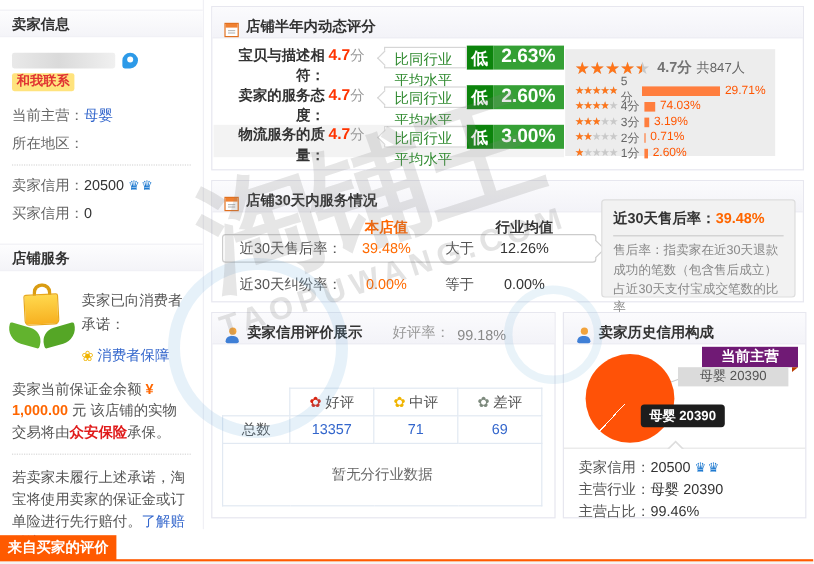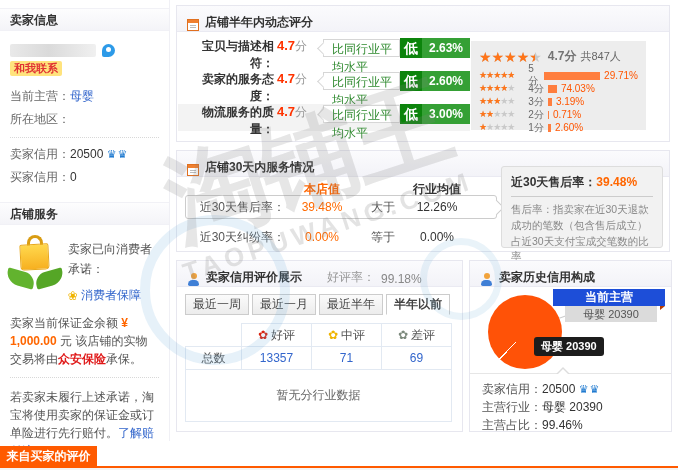--- a/index.html
+++ b/index.html
@@ -52,33 +52,33 @@
   #panel-dsr { left:176px; top:5px; width:494px; height:137px; }
   .dsr-row { position:absolute; left:1px; width:292px; height:27px; display:flex; align-items:flex-start; padding-left:12px; }
   .dsr-row.hl { background:#f3f3f3; }
   .dsr-label { display:inline-block; width:104px; text-align:right; font-weight:bold; color:#333; }
   .dsr-score { color:#ff3300; font-weight:bold; font-size:13px; margin-left:3px; }
   .dsr-unit { color:#999; }
   .cmp { display:inline-flex; align-items:center; height:20px; margin-left:16px; }
   .cmp .txt { border:1px solid #d6d6d6; background:#fff; color:#2f8a2f; height:18px; line-height:18px; padding:0 6px 0 8px; position:relative; }
   .cmp .txt::before { content:''; position:absolute; left:-5px; top:4px; width:8px; height:8px; background:#fff; border-left:1px solid #d6d6d6; border-bottom:1px solid #d6d6d6; transform:rotate(45deg); }
   .cmp .low { background:#0c840c; color:#fff; font-weight:bold; font-size:14px; height:20px; line-height:20px; padding:0 4px; }
-  .cmp .pct { background:#35a035; color:#fff; font-weight:bold; font-size:12px; height:20px; line-height:20px; padding:0 7px; }
+  .cmp .pct { background:#35a035; color:#fff; font-weight:bold; font-size:16px; height:20px; line-height:20px; padding:0 7px; }
   .star-box { position:absolute; left:294px; top:35px; width:175px; height:89px; background:#ededed; padding:7px 8px 0 8px; }
   .stars { position:relative; display:inline-block; color:#c9c9c9; line-height:1; white-space:nowrap; }
   .stars .on { position:absolute; left:0; top:0; white-space:nowrap; overflow:hidden; color:#ff7519; }
   .p100{width:100%} .p90{width:90%} .p80{width:80%} .p60{width:60%} .p40{width:40%} .p20{width:20%}
   .big-line { display:flex; align-items:center; }
   .big-line .stars { font-size:14px; }
   .big-score { color:#737373; font-weight:bold; margin:0 4px 0 6px; }
   .big-count { color:#666; font-size:11px; }
   .dist { margin-top:4px; }
   .drow { display:flex; align-items:center; height:13px; }
   .drow .stars { font-size:9px; letter-spacing:-1px; }
-  .drow .lb { color:#666; font-size:10px; margin:0 4px 0 14px; }
+  .drow .lb { color:#666; font-size:10px; margin:0 4px 0 3px; }
   .drow .bar { height:8px; background:#ff7e3e; margin-right:4px; }
   .b0{width:74px} .b1{width:9px} .b2{width:4px} .b3{width:1px} .b4{width:3px}
   .drow .pv { color:#ff5500; font-size:10px; }
 
   #panel-s30 { left:176px; top:150px; width:494px; height:102px; }
   .s30-head { position:absolute; top:30px; height:16px; font-weight:bold; }
   .s30-col-shop { left:105px; width:80px; text-align:center; color:#ff6600; }
   .s30-col-ind  { left:225px; width:70px; text-align:center; color:#333; }
   .s30-bubble { position:absolute; left:8px; top:44px; width:312px; height:24px; border:1px solid #ccc; border-radius:3px; background:#fff; }
   .s30-bubble::after { content:''; position:absolute; right:-6px; top:6px; width:10px; height:10px; background:#fff; border-top:1px solid #ccc; border-right:1px solid #ccc; transform:rotate(45deg); }
@@ -104,21 +104,21 @@
   .rtable td { border:1px solid #e2e9f2; text-align:center; height:23px; color:#555; }
   .rtable td.blank { border:none; }
   .rtable .c0 { width:56px; } .rtable .c { width:70px; }
   .rtable .num { color:#36c; cursor:pointer; }
   .rtable .empty { height:52px; color:#666; }
   .fl-red { color:#d9230f; } .fl-yellow { color:#f0b400; } .fl-gray { color:#7d8a7d; } .fl-gold { color:#f0b400; }
 
   #panel-history { left:469px; top:260px; width:203px; height:172px; }
   .pie { position:absolute; left:18px; top:34px; width:74px; height:74px; border-radius:50%; background:conic-gradient(from 222deg,#fff 0 2deg,#ff5207 2deg 360deg); }
   .pie-connector { position:absolute; left:88px; top:50px; width:40px; height:1px; background:#ccc; transform:rotate(-20deg); }
-  .ribbon { position:absolute; right:6px; top:28px; width:112px; height:17px; line-height:17px; background:#1d4ed8; color:#fff; font-weight:bold; text-align:center; }
+  .ribbon { position:absolute; right:6px; top:28px; width:80px; height:17px; line-height:17px; background:#701a75; color:#fff; font-weight:bold; text-align:center; }
   .ribbon::after { content:''; position:absolute; right:0; bottom:-4px; border-top:4px solid #b93b00; border-right:5px solid transparent; }
   .ribbon-sub { position:absolute; right:14px; top:45px; width:92px; height:16px; line-height:16px; background:#dbdbdb; color:#555; font-size:11px; text-align:center; }
   .pie-tip { position:absolute; left:64px; top:76px; background:#1d1d1d; color:#fff; font-size:11px; font-weight:bold; padding:2px 7px; border-radius:3px; }
   .hist-hr { position:absolute; left:0; right:0; top:112px; border-top:1px solid #e6e6e6; }
   .hist-hr::before { content:''; position:absolute; left:86px; top:-7px; border-left:7px solid transparent; border-right:7px solid transparent; border-bottom:7px solid #ddd; }
   .hist-hr::after { content:''; position:absolute; left:87px; top:-5px; border-left:6px solid transparent; border-right:6px solid transparent; border-bottom:6px solid #fff; }
   .hist-rows { position:absolute; left:12px; top:119px; line-height:18px; color:#555; }
 
   
   .footer-tab { position:absolute; left:0; top:446px; width:97px; height:21px; line-height:21px; background:#ff5a00; color:#fff; font-weight:bold; text-align:center; cursor:pointer; }
@@ -305,26 +305,20 @@
   </div>
 
   <div id="panel-rating" class="panel">
     <div class="panel-h">
       <span class="icon-user"></span>
       <span>卖家信用评价展示</span>
       <span class="rate-label">好评率：</span>
         <span class="rate-value">99.18%</span>
     </div>
 
-    <div class="tabs">
-      <span class="tab">最近一周</span>
-      <span class="tab">最近一月</span>
-      <span class="tab">最近半年</span>
-      <span class="tab active">半年以前</span>
-    </div>
 
     <table class="rtable">
       <tbody>
           <tr>
         <td class="c0 blank"></td>
         <td class="c"><span class="flower fl-red">✿</span><span>好评</span></td>
         <td class="c"><span class="flower fl-yellow">✿</span><span>中评</span></td>
         <td class="c"><span class="flower fl-gray">✿</span><span>差评</span></td>
       </tr>
       <tr>

